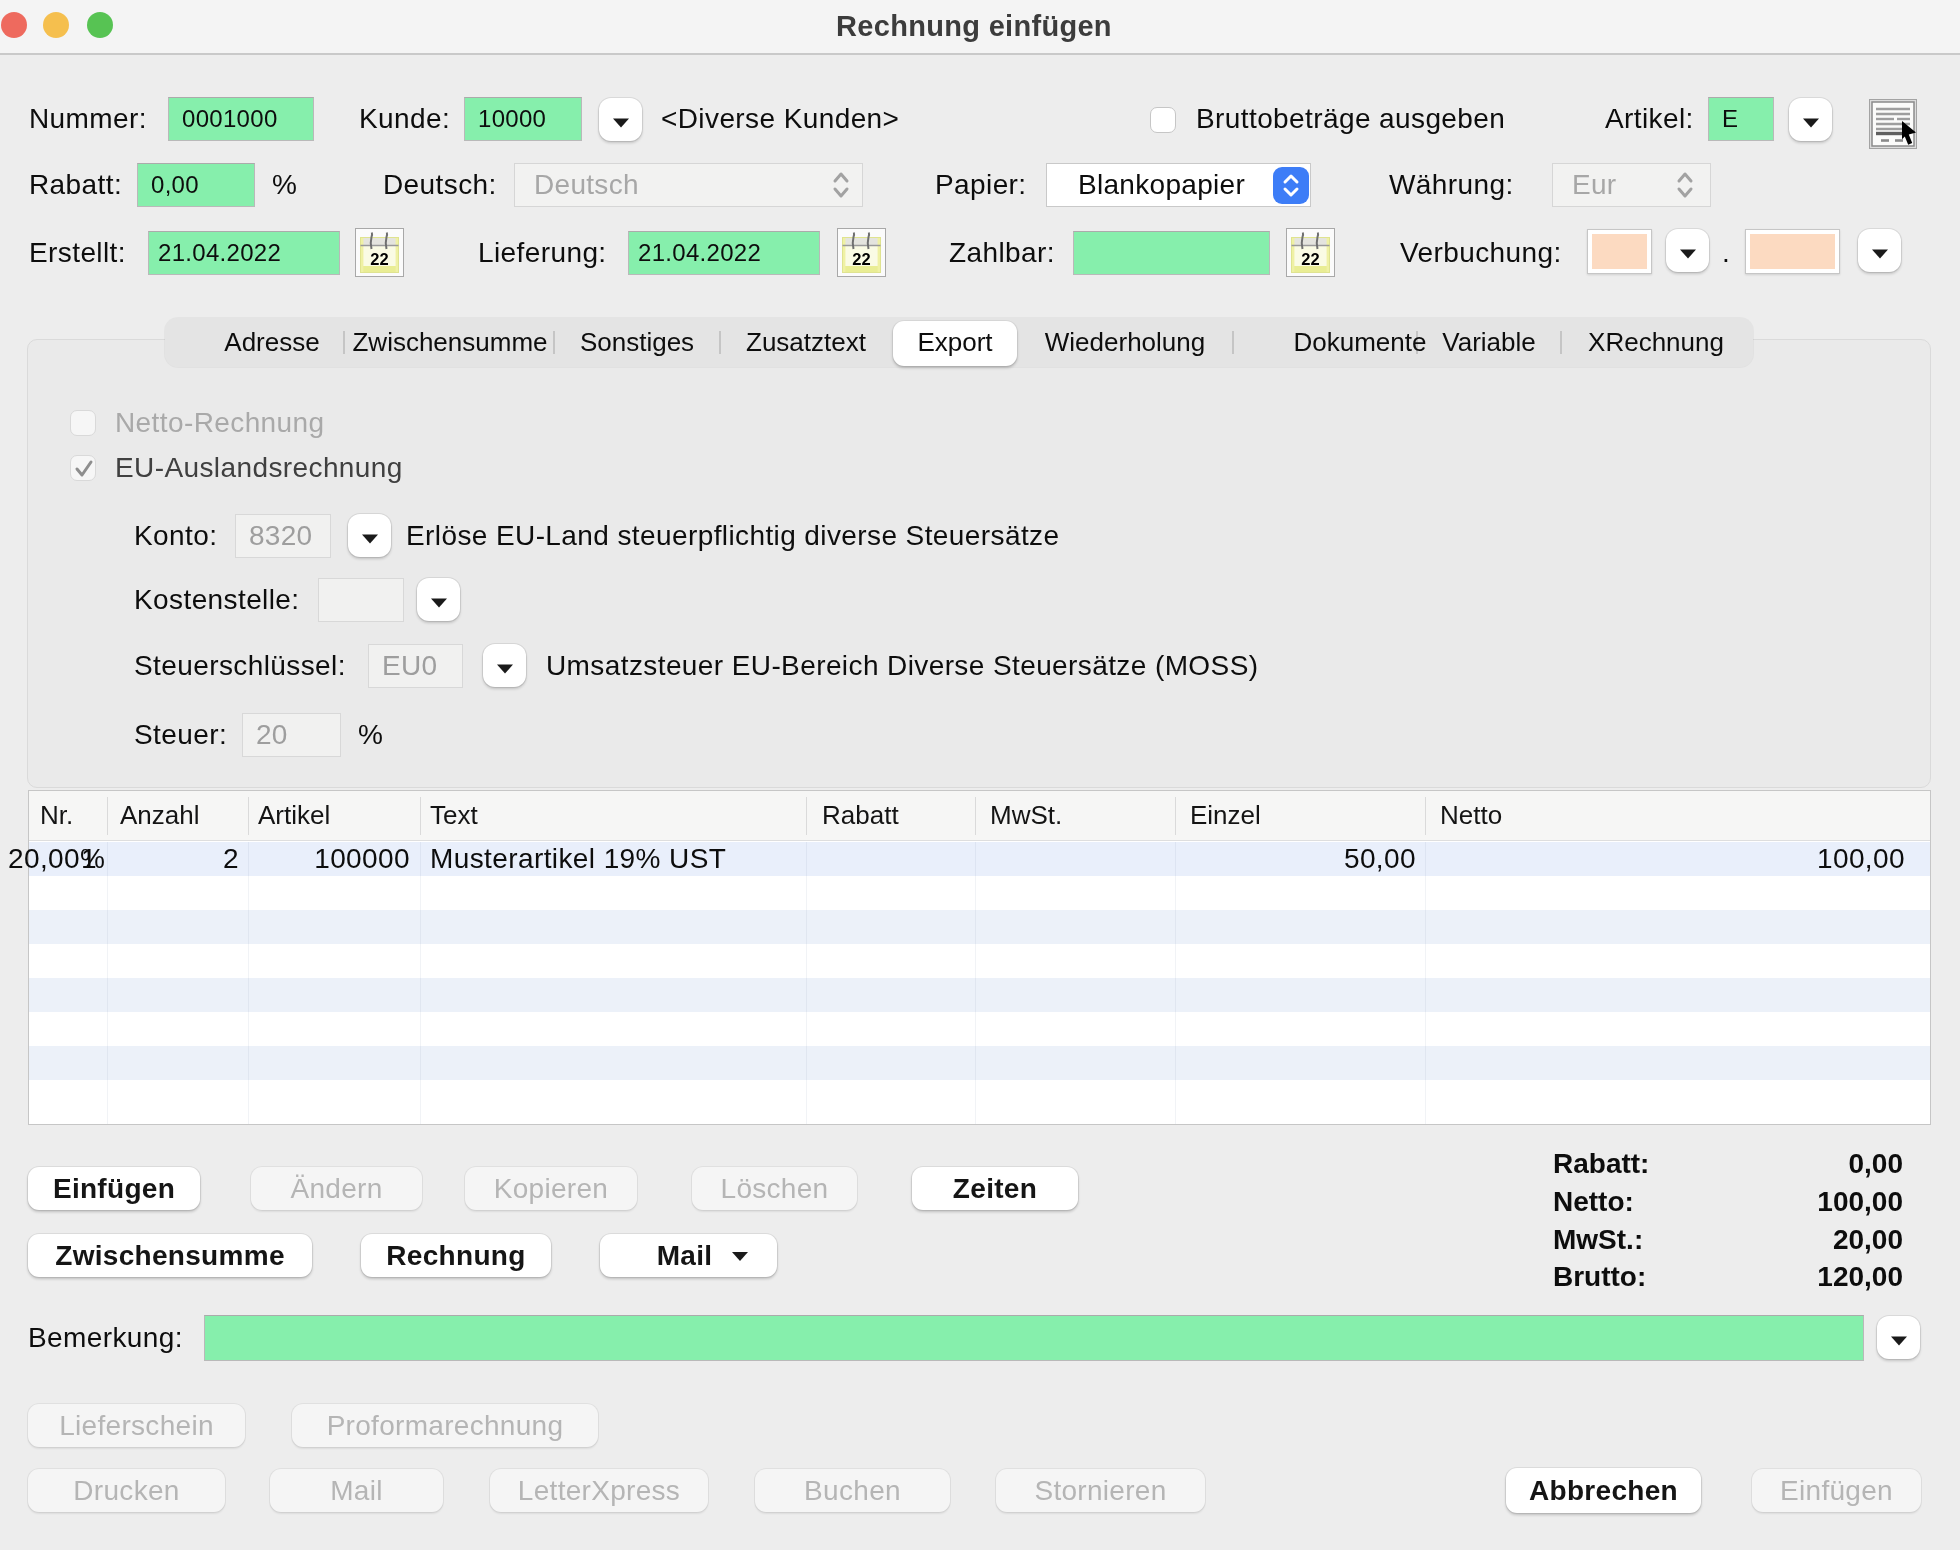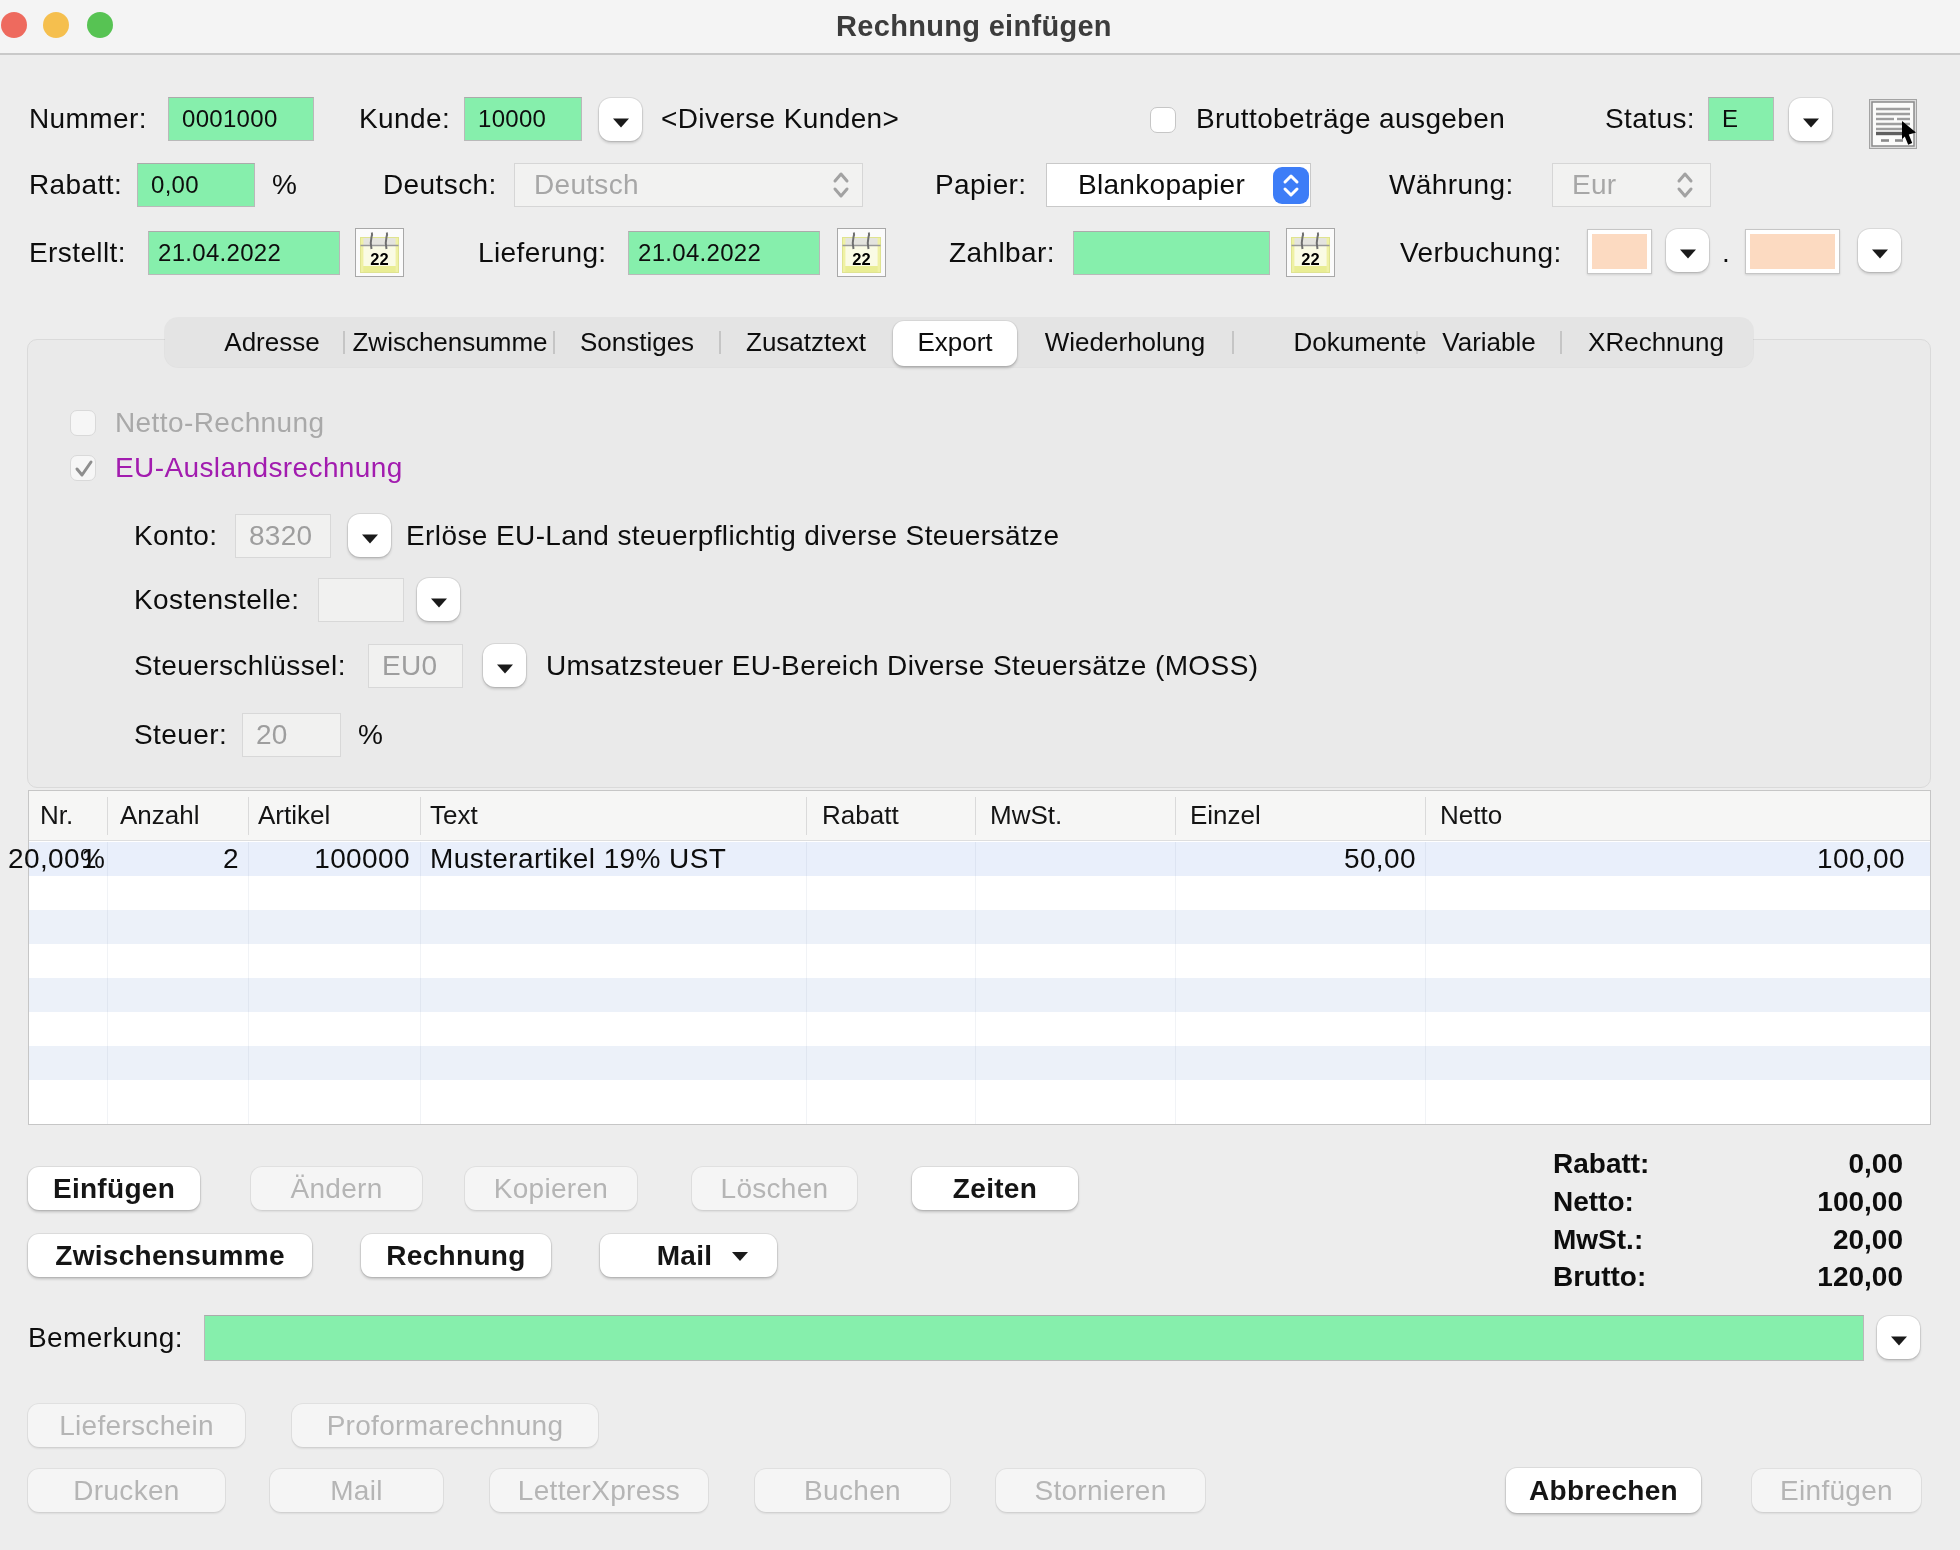--- a/index.html
+++ b/index.html
@@ -36,21 +36,21 @@
 <div class="abs" style="left:0;top:0;width:1948px;height:53px;line-height:53px;text-align:center;font-size:29px;letter-spacing:0.3px;font-weight:bold;color:#3c3c3c;">Rechnung einfügen</div>
 
 <div class="lbl" style="left:29px;top:97px;">Nummer:</div>
 <div class="inp" style="left:168px;top:97px;width:146px;">0001000</div>
 <div class="lbl" style="left:359px;top:97px;">Kunde:</div>
 <div class="inp" style="left:464px;top:97px;width:118px;">10000</div>
 <div class="dd" style="left:599px;top:98px;"></div>
 <div class="lbl" style="left:661px;top:97px;">&lt;Diverse Kunden&gt;</div>
 <div class="chk" style="left:1150px;top:107px;"></div>
 <div class="lbl" style="left:1196px;top:97px;">Bruttobeträge ausgeben</div>
-<div class="lbl" style="left:1605px;top:97px;">Status:</div>
+<div class="lbl" style="left:1605px;top:97px;">Artikel:</div>
 <div class="inp" style="left:1708px;top:97px;width:66px;">E</div>
 <div class="dd" style="left:1789px;top:98px;"></div>
 <svg class="abs" style="left:1869px;top:99px;" width="48" height="50" viewBox="0 0 48 50">
 <rect x="0.5" y="0.5" width="47" height="49" fill="#dcdcdc" stroke="#a3a3a3" stroke-width="1"></rect>
 <rect x="3" y="3" width="42" height="44" fill="#fbfbfa" stroke="#8b8b8b" stroke-width="1.5"></rect>
 <g stroke="#9e9e9e" stroke-width="2.4">
 <line x1="7" y1="10" x2="41" y2="10"></line>
 <line x1="7" y1="15" x2="41" y2="15"></line>
 <line x1="7" y1="20" x2="25" y2="20"></line>
       <line x1="28" y1="20" x2="41" y2="20"></line>
@@ -157,21 +157,21 @@
 <div class="tabtxt" style="left:1324px;margin-left:36px;">Dokumente</div>
 <div class="tabtxt" style="left:1489px;">Variable</div>
 <div class="tabtxt" style="left:1656px;">XRechnung</div>
 
 <div class="chk" style="left:70px;top:410px;background:#f6f6f6;border-color:#d9d9d9;"></div>
 <div class="lbl" style="left:115px;top:401px;color:#a9a9a9;">Netto-Rechnung</div>
 <div class="chk" style="left:70px;top:455px;background:#f6f6f6;border-color:#d9d9d9;"></div>
 <svg class="abs" style="left:73px;top:458px;" width="22" height="22" viewBox="0 0 22 22">
     <path d="M4 11 L9 17 L18 4" stroke="#8e8e8e" stroke-width="3" fill="none" stroke-linecap="round" stroke-linejoin="round"></path>
   </svg>
-<div class="lbl" style="left:115px;top:446px;color:#a21caf;">EU-Auslandsrechnung</div>
+<div class="lbl" style="left:115px;top:446px;color:#404040;">EU-Auslandsrechnung</div>
 
 <div class="lbl" style="left:134px;top:514px;">Konto:</div>
 <div class="dinp" style="left:235px;top:514px;width:96px;">8320</div>
 <div class="dd" style="left:348px;top:514px;"></div>
 <div class="lbl" style="left:406px;top:514px;">Erlöse EU-Land steuerpflichtig diverse Steuersätze</div>
 
 <div class="lbl" style="left:134px;top:578px;">Kostenstelle:</div>
 <div class="dinp" style="left:318px;top:578px;width:86px;"></div>
 <div class="dd" style="left:417px;top:578px;"></div>
 

